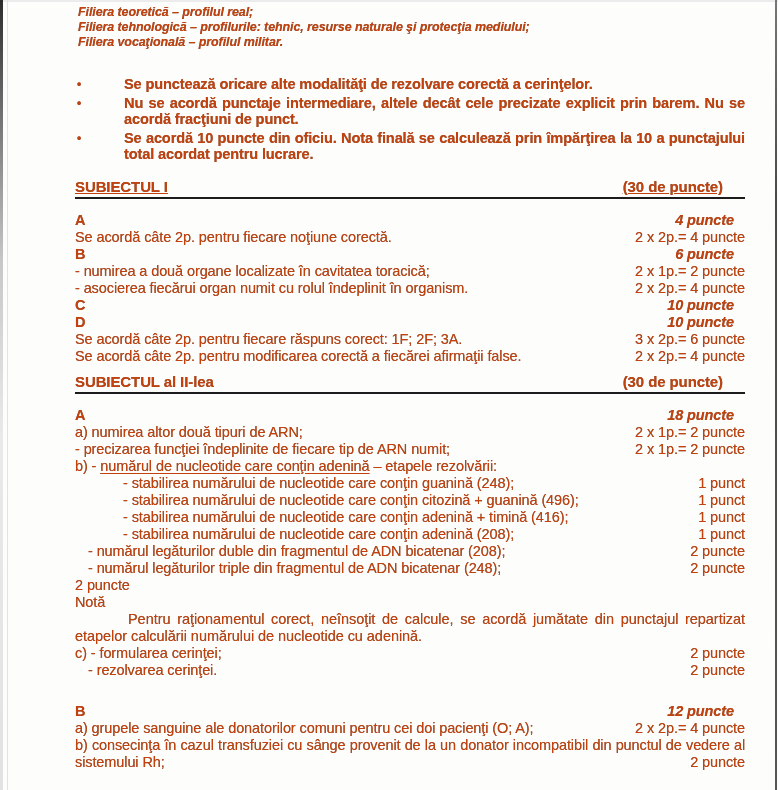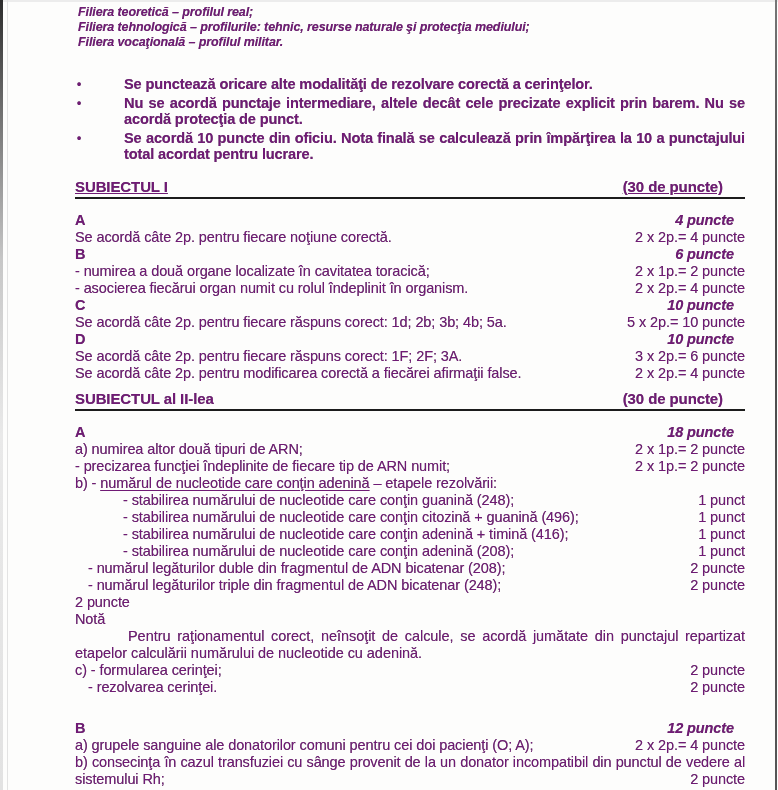--- a/index.html
+++ b/index.html
@@ -1,19 +1,19 @@
 <!DOCTYPE html>
 <html><head>
 <meta charset="utf-8">
 <style>
   * { margin:0; padding:0; box-sizing:border-box; }
   html,body { width:778px; height:790px; overflow:hidden; background:#ffffff; }
   .page {
     position:relative; width:778px; height:790px; background:#fdfdfc;
-    font-family:"Liberation Sans","DejaVu Sans",sans-serif; color:#701a75;
+    font-family:"Liberation Sans","DejaVu Sans",sans-serif; color:#c2410c;
     overflow:hidden;
   }
   .edge-top { position:absolute; top:0; left:0; width:100%; height:2px; background:#ececec; }
   .edge-l1 { position:absolute; top:0; left:0; width:3px; height:100%;
     background:linear-gradient(to bottom,#2c2c2c 0,#6f6f6f 110px,#c7c7c7 260px,#e9e9e9 55%,#e2e2e2 100%); }
   .edge-l2 { position:absolute; top:0; left:7px; width:1px; height:100%; background:#e3e3e3; }
   .edge-r { position:absolute; top:0; right:1px; width:2px; height:100%;
     background:linear-gradient(to bottom,#777 0,#4a4a4a 25%,#565656 100%); }
 
   .content { position:absolute; top:5px; left:75px; width:670px;
@@ -69,21 +69,21 @@
       <p class="fil">Filiera vocaţională – profilul militar.</p>
     </div>
 
     <ul class="bullets">
       <li class="bullet-item">
         <span class="bullet-glyph">•</span>
         <span class="bullet-text">Se punctează oricare alte modalităţi de rezolvare corectă a cerinţelor.</span>
       </li>
       <li class="bullet-item">
         <span class="bullet-glyph">•</span>
-        <span class="bullet-text">Nu se acordă punctaje intermediare, altele decât cele precizate explicit prin barem. Nu se acordă protecţia de punct.</span>
+        <span class="bullet-text">Nu se acordă punctaje intermediare, altele decât cele precizate explicit prin barem. Nu se acordă fracţiuni de punct.</span>
       </li>
       <li class="bullet-item">
         <span class="bullet-glyph">•</span>
         <span class="bullet-text">Se acordă 10 puncte din oficiu. Nota finală se calculează prin împărţirea la 10 a punctajului total acordat pentru lucrare.</span>
       </li>
     </ul>
 
     <div class="sect-header sh1">
       <span>SUBIECTUL I</span>
       <span class="pts-title">(30 de puncte)</span>
@@ -108,24 +108,20 @@
       </div>
       <div class="row">
         <span class="t">- asocierea fiecărui organ numit cu rolul îndeplinit în organism.</span>
         <span class="v">2 x 2p.= 4 puncte</span>
       </div>
       <div class="row">
         <span class="t bold">C</span>
         <span class="v boldv">10 puncte</span>
       </div>
       <div class="row">
-        <span class="t">Se acordă câte 2p. pentru fiecare răspuns corect: 1d; 2b; 3b; 4b; 5a.</span>
-        <span class="v">5 x 2p.= 10 puncte</span>
-      </div>
-      <div class="row">
         <span class="t bold">D</span>
         <span class="v boldv">10 puncte</span>
       </div>
       <div class="row">
         <span class="t">Se acordă câte 2p. pentru fiecare răspuns corect: 1F; 2F; 3A.</span>
         <span class="v">3 x 2p.= 6 puncte</span>
       </div>
       <div class="row">
         <span class="t">Se acordă câte 2p. pentru modificarea corectă a fiecărei afirmaţii false.</span>
         <span class="v">2 x 2p.= 4 puncte</span>

